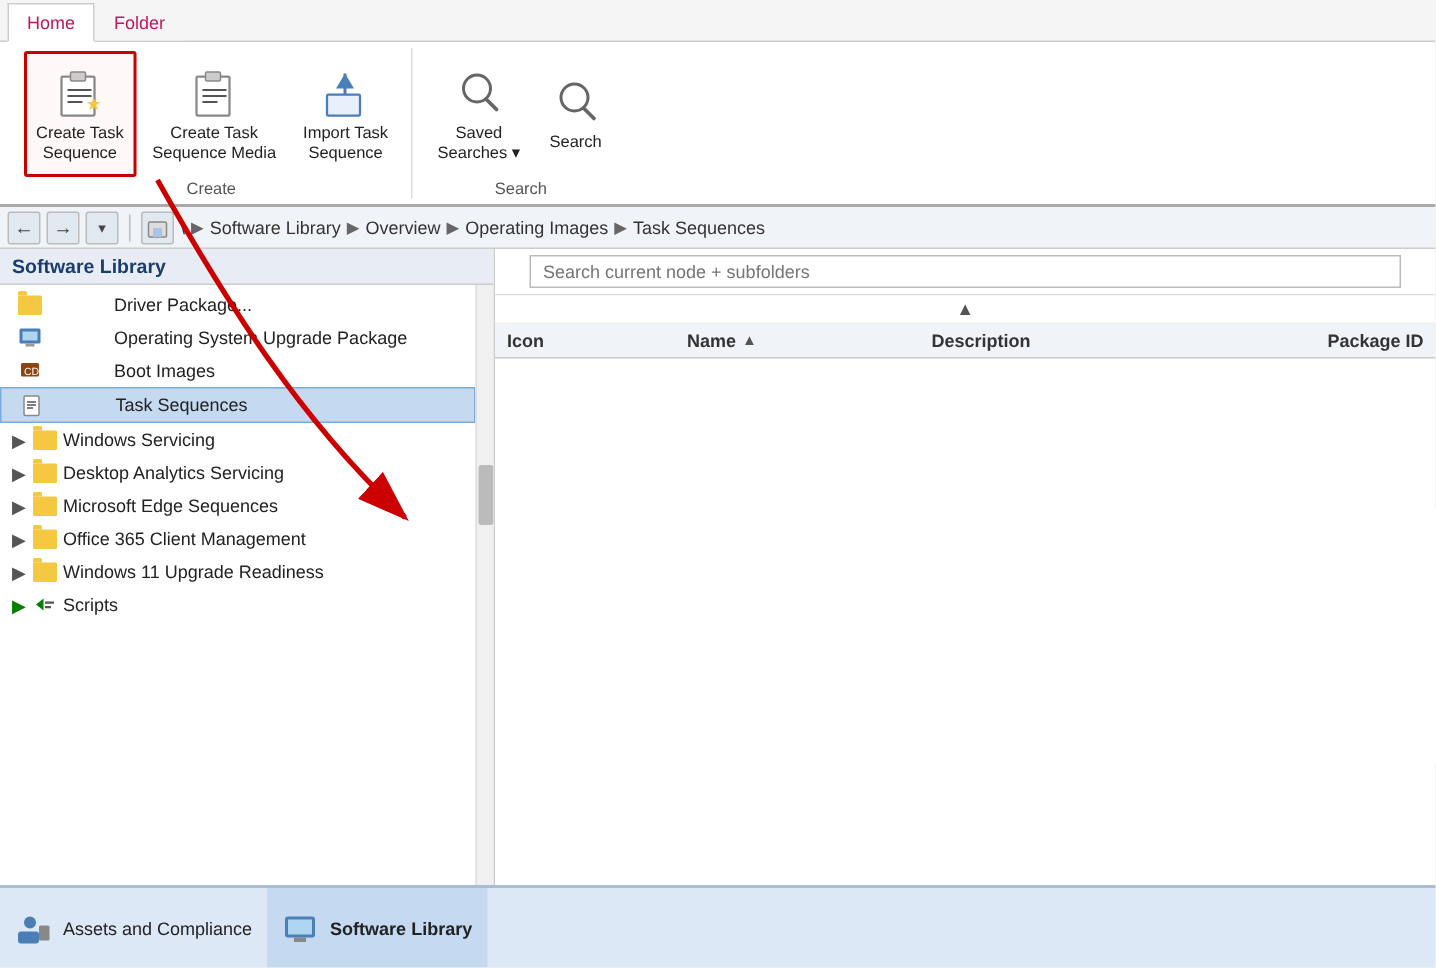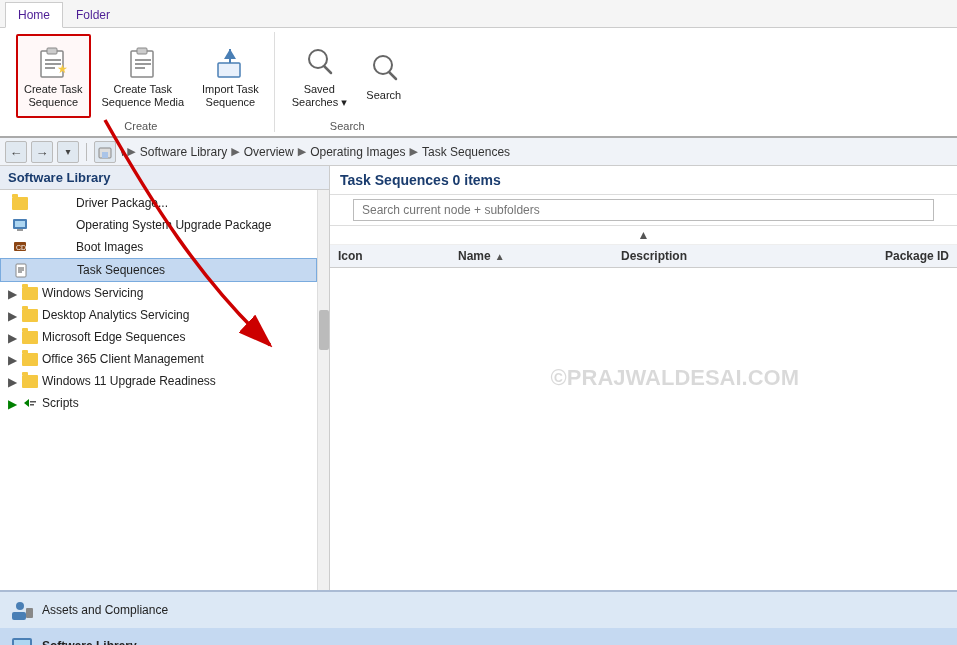--- a/index.html
+++ b/index.html
@@ -1,20 +1,20 @@
 <!DOCTYPE html>
 <html><head>
   <meta charset="utf-8">
   <style>
     * { margin: 0; padding: 0; box-sizing: border-box; }
     body { width: 957px; height: 645px; font-family: 'Segoe UI', Tahoma, sans-serif; font-size: 12px; background: #f0f0f0; overflow: hidden; }
 
     
     .ribbon-tabs { background: #f5f5f5; border-bottom: 1px solid #ccc; display: flex; align-items: flex-end; padding: 0 5px; height: 28px; }
-    .ribbon-tab { padding: 5px 12px; font-size: 12px; cursor: pointer; color: #4c1d95; background: #f5f5f5; border: 1px solid transparent; border-bottom: none; }
+    .ribbon-tab { padding: 5px 12px; font-size: 12px; cursor: pointer; color: #be185d; background: #f5f5f5; border: 1px solid transparent; border-bottom: none; }
     .ribbon-tab.active { background: #fff; border-color: #ccc; border-bottom: 1px solid #fff; position: relative; top: 1px; }
 
     
     .ribbon { background: #fff; border-bottom: 2px solid #aaa; padding: 4px 8px; display: flex; align-items: flex-start; gap: 2px; height: 110px; }
     .ribbon-group { display: flex; flex-direction: column; align-items: center; border-right: 1px solid #ddd; padding: 2px 8px; height: 100%; }
     .ribbon-group-buttons { display: flex; flex-direction: row; gap: 4px; flex: 1; align-items: center; }
     .ribbon-group-label { font-size: 11px; color: #555; margin-top: auto; padding: 2px 0; }
     .ribbon-btn { display: flex; flex-direction: column; align-items: center; justify-content: center; padding: 4px 6px; cursor: pointer; border: 1px solid transparent; border-radius: 2px; min-width: 52px; height: 84px; font-size: 11px; text-align: center; color: #222; }
     .ribbon-btn.highlighted { border: 2px solid #cc0000; background: #fff8f8; }
     .ribbon-btn .btn-icon { width: 36px; height: 36px; margin-bottom: 4px; display: flex; align-items: center; justify-content: center; }
@@ -48,21 +48,21 @@
     .table-header { display: flex; padding: 4px 8px; background: #f0f3f8; border-bottom: 1px solid #ccc; font-size: 12px; font-weight: bold; color: #333; }
     .table-header .col-icon { width: 76px; }
     .table-header .col-name { flex: 1; display: flex; align-items: center; gap: 4px; padding-left: 44px; }
     .table-header .col-desc { width: 208px; }
     .table-header .col-pkg { width: 120px; text-align: right; }
     .sort-arrow { font-size: 10px; color: #555; }
     .table-body { flex: 1; }
     .watermark { position: absolute; top: 50%; left: 55%; transform: translate(-50%, -50%); font-size: 22px; font-weight: bold; color: rgba(0,0,0,0.15); white-space: nowrap; pointer-events: none; }
 
     
-    .bottom-nav { height: 55px; background: #dce8f5; border-top: 2px solid #aabbd4; display: flex; flex-direction: column; }
+    .bottom-nav { height: 55px; background: #dce8f5; border-top: 2px solid #aabbd4; display: flex; }
     .bottom-nav-item { display: flex; align-items: center; padding: 6px 10px; font-size: 12px; color: #222; cursor: pointer; gap: 8px; }
     .bottom-nav-item.active { font-weight: bold; }
 
     
     .folder-icon { display: inline-block; width: 16px; height: 13px; background: #f5c842; border-radius: 1px; position: relative; }
     .folder-icon::before { content: ''; position: absolute; top: -3px; left: 0; width: 6px; height: 3px; background: #f5c842; border-radius: 1px 1px 0 0; }
   </style>
 </head>
 <body>
 
@@ -276,40 +276,38 @@
           </div>
         </div>
 
         <div style="width:12px; background:#f0f0f0; border-left:1px solid #ddd; position:relative;">
           <div style="position:absolute; top:30%; width:10px; height:40px; background:#bbb; border-radius:2px; left:1px;"></div>
         </div>
       </div>
     </div>
 
     <div class="content" style="position:relative;">
-      <div class="content-header">Task Sequences 0 items</div>
       <div class="search-bar">
         <input class="search-input" type="text" placeholder="Search current node + subfolders" style="">
       </div>
 
       <div style="display:flex; justify-content:center; padding:2px 0; background:#fff; border-bottom:1px solid #eee;">
         <span style="color:#555; font-size:12px;">▲</span>
       </div>
       <div class="table-header">
         <div class="col-icon">Icon</div>
         <div class="col-name">
           <span>Name</span>
           <span class="sort-arrow">▲</span>
         </div>
         <div class="col-desc">Description</div>
         <div class="col-pkg">Package ID</div>
       </div>
       <div class="table-body"></div>
 
-      <div class="watermark">©PRAJWALDESAI.COM</div>
     </div>
   </div>
 
   <div class="bottom-nav">
     <div class="bottom-nav-item">
       <svg width="24" height="24" viewBox="0 0 24 24">
         <circle cx="10" cy="8" r="4" fill="#4a7fb5"></circle>
         <rect x="2" y="14" width="14" height="8" rx="2" fill="#4a7fb5"></rect>
         <rect x="16" y="10" width="7" height="10" rx="1" fill="#888"></rect>
       </svg>

